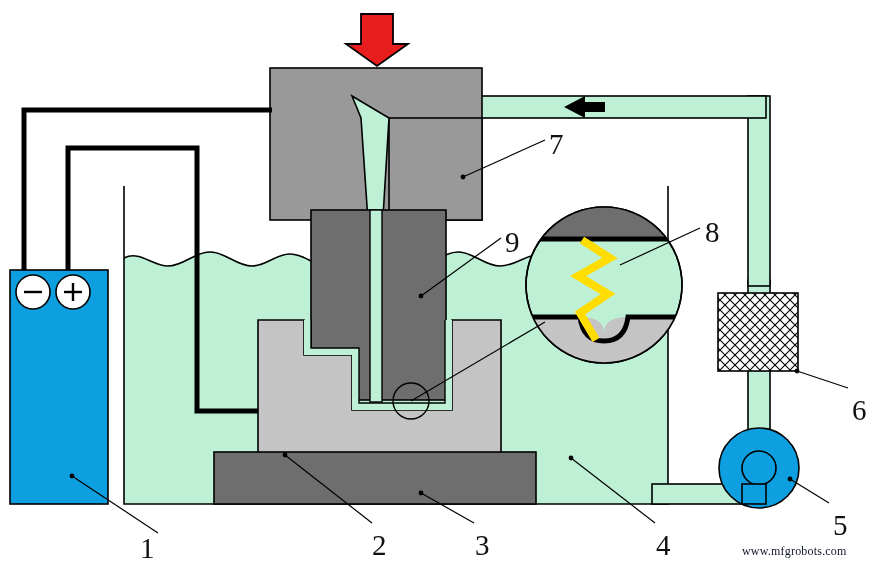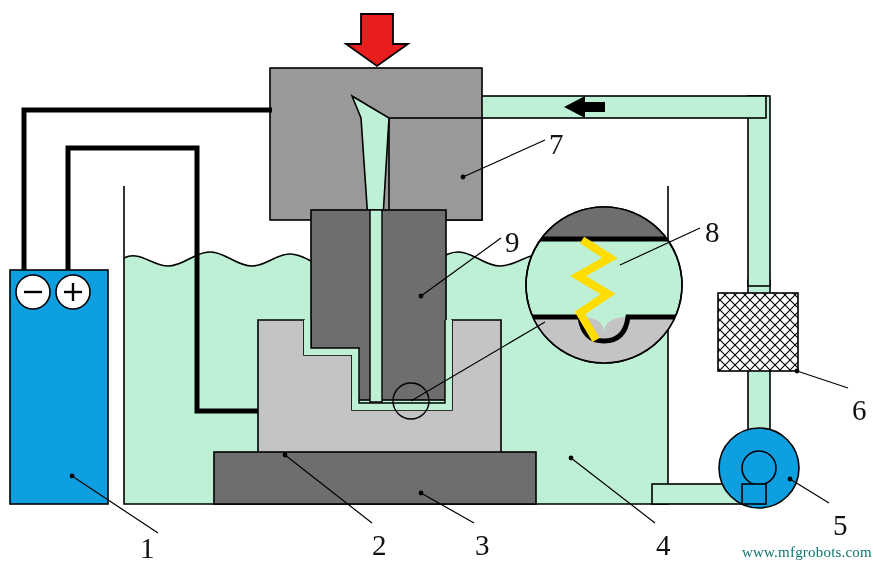--- a/index.html
+++ b/index.html
@@ -2,21 +2,21 @@
 <html><head>
 <meta charset="utf-8">
 <style>
   html,body{margin:0;padding:0;background:#fff;}
   body{width:873px;height:568px;position:relative;overflow:hidden;
        font-family:"Liberation Serif",serif;}
   #stage{position:absolute;left:0;top:0;width:873px;height:568px;}
   .lbl{position:absolute;font-family:"Liberation Serif",serif;font-size:29px;
        color:#111;line-height:1;}
   .wm{position:absolute;left:742px;top:544px;font-family:"Liberation Serif",serif;
-      font-size:15px;color:#0f766e;letter-spacing:.2px;}
+      font-size:12px;color:#0f172a;letter-spacing:.2px;}
 </style>
 </head>
 <body>
 
 <div id="stage">
   <svg width="873" height="568" viewBox="0 0 873 568">
 
     <g>
 
       <path d="M124,258

